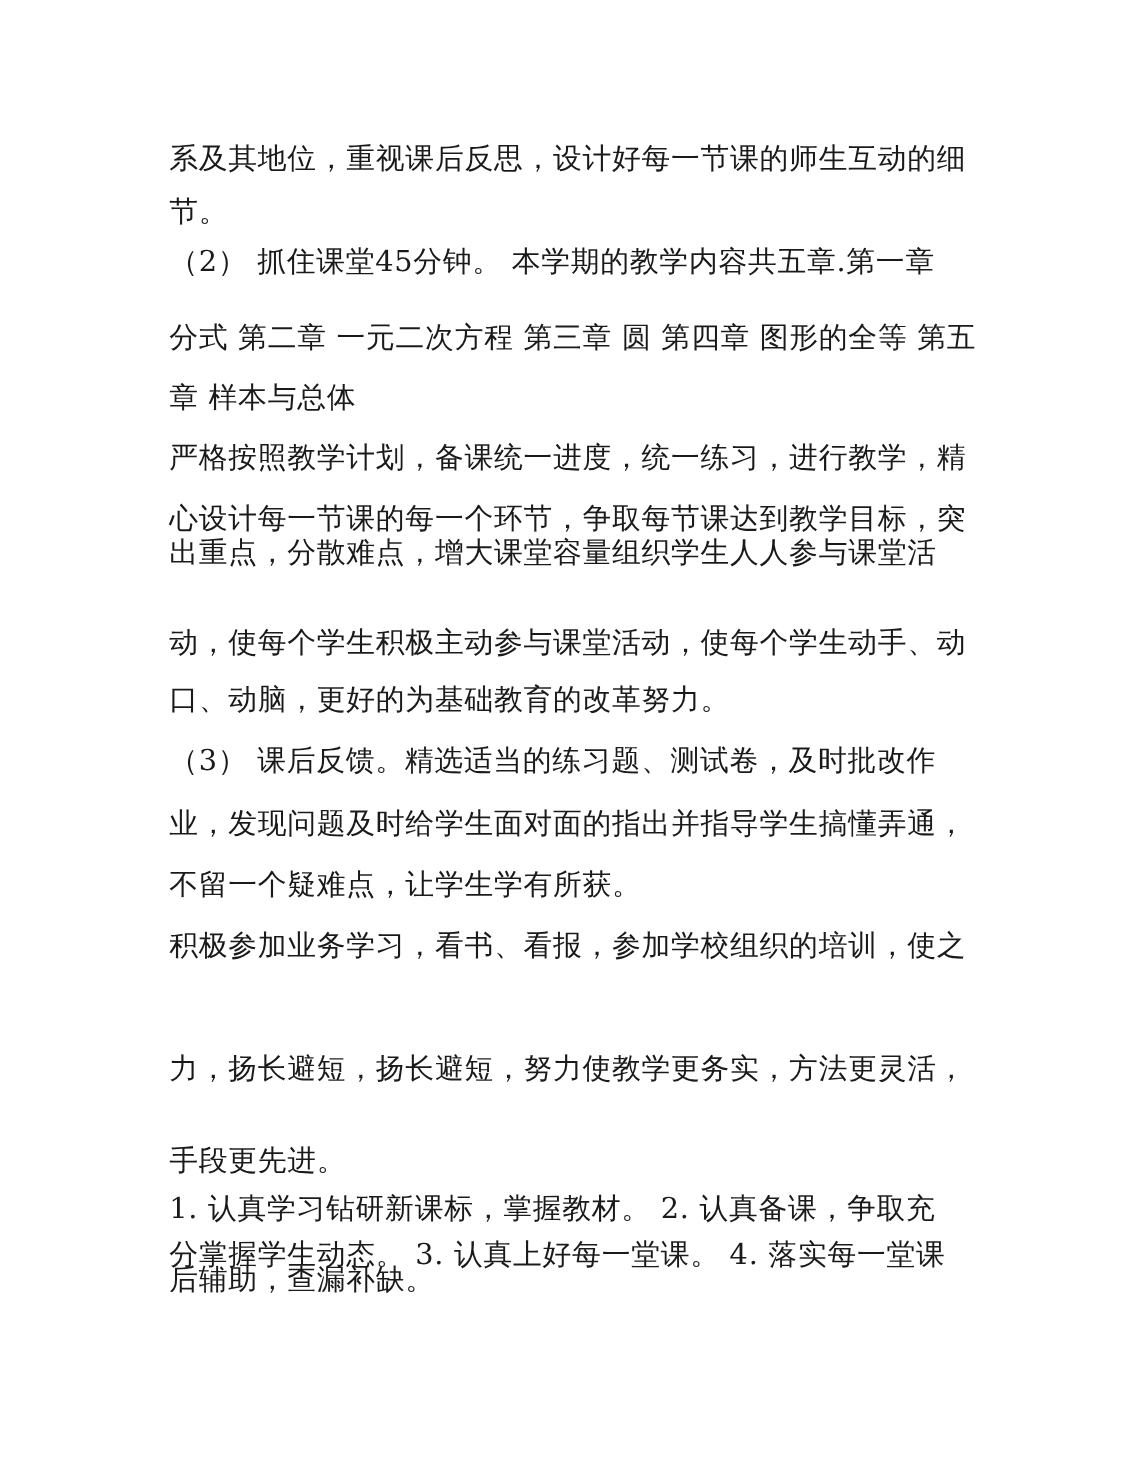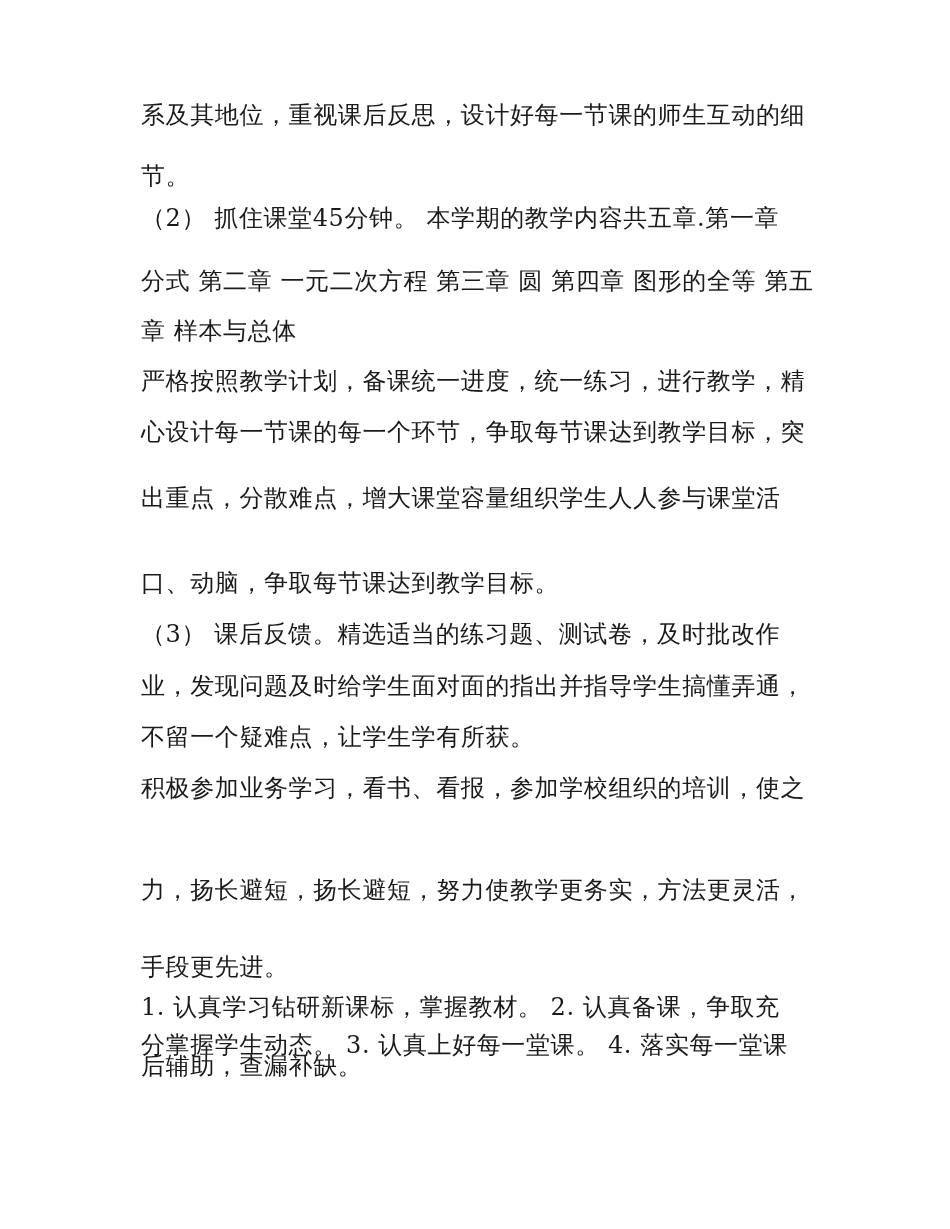--- a/index.html
+++ b/index.html
@@ -31,29 +31,30 @@
       line-height: 30px;
       height: 30px;
       white-space: nowrap;
       letter-spacing: 0.6px;
     }
   </style>
 </head>
 <body>
 
 <div class="page">
-  <div class="line" style="top:100px">系及其地位，重视课后反思，设计好每一节课的师生互动的细</div>
+  <div class="line" style="top:117px">系及其地位，重视课后反思，设计好每一节课的师生互动的细</div>
   <div class="line" style="top:161px">节。</div>
   <div class="line" style="top:203px">（2） 抓住课堂45分钟。 本学期的教学内容共五章.第一章</div>
   <div class="line" style="top:266px">分式 第二章 一元二次方程 第三章 圆 第四章 图形的全等 第五</div>
   <div class="line" style="top:316px">章 样本与总体</div>
   <div class="line" style="top:366px">严格按照教学计划，备课统一进度，统一练习，进行教学，精</div>
   <div class="line" style="top:417px">心设计每一节课的每一个环节，争取每节课达到教学目标，突</div>
-  <div class="line" style="top:483px">出重点，分散难点，增大课堂容量组织学生人人参与课堂活</div>
-  <div class="line" style="top:568px">口、动脑，争取每节课达到教学目标。</div>
+  <div class="line" style="top:445px">出重点，分散难点，增大课堂容量组织学生人人参与课堂活</div>
+  <div class="line" style="top:520px">动，使每个学生积极主动参与课堂活动，使每个学生动手、动</div>
+  <div class="line" style="top:568px">口、动脑，更好的为基础教育的改革努力。</div>
   <div class="line" style="top:619px">（3） 课后反馈。精选适当的练习题、测试卷，及时批改作</div>
   <div class="line" style="top:671px">业，发现问题及时给学生面对面的指出并指导学生搞懂弄通，</div>
   <div class="line" style="top:722px">不留一个疑难点，让学生学有所获。</div>
   <div class="line" style="top:773px">积极参加业务学习，看书、看报，参加学校组织的培训，使之</div>
   <div class="line" style="top:875px">力，扬长避短，扬长避短，努力使教学更务实，方法更灵活，</div>
   <div class="line" style="top:952px">手段更先进。</div>
   <div class="line" style="top:992px">1. 认真学习钻研新课标，掌握教材。 2. 认真备课，争取充</div>
   <div class="line" style="top:1030px">分掌握学生动态。 3. 认真上好每一堂课。 4. 落实每一堂课</div>
   <div class="line" style="top:1051px">后辅助，查漏补缺。</div>
 </div>

